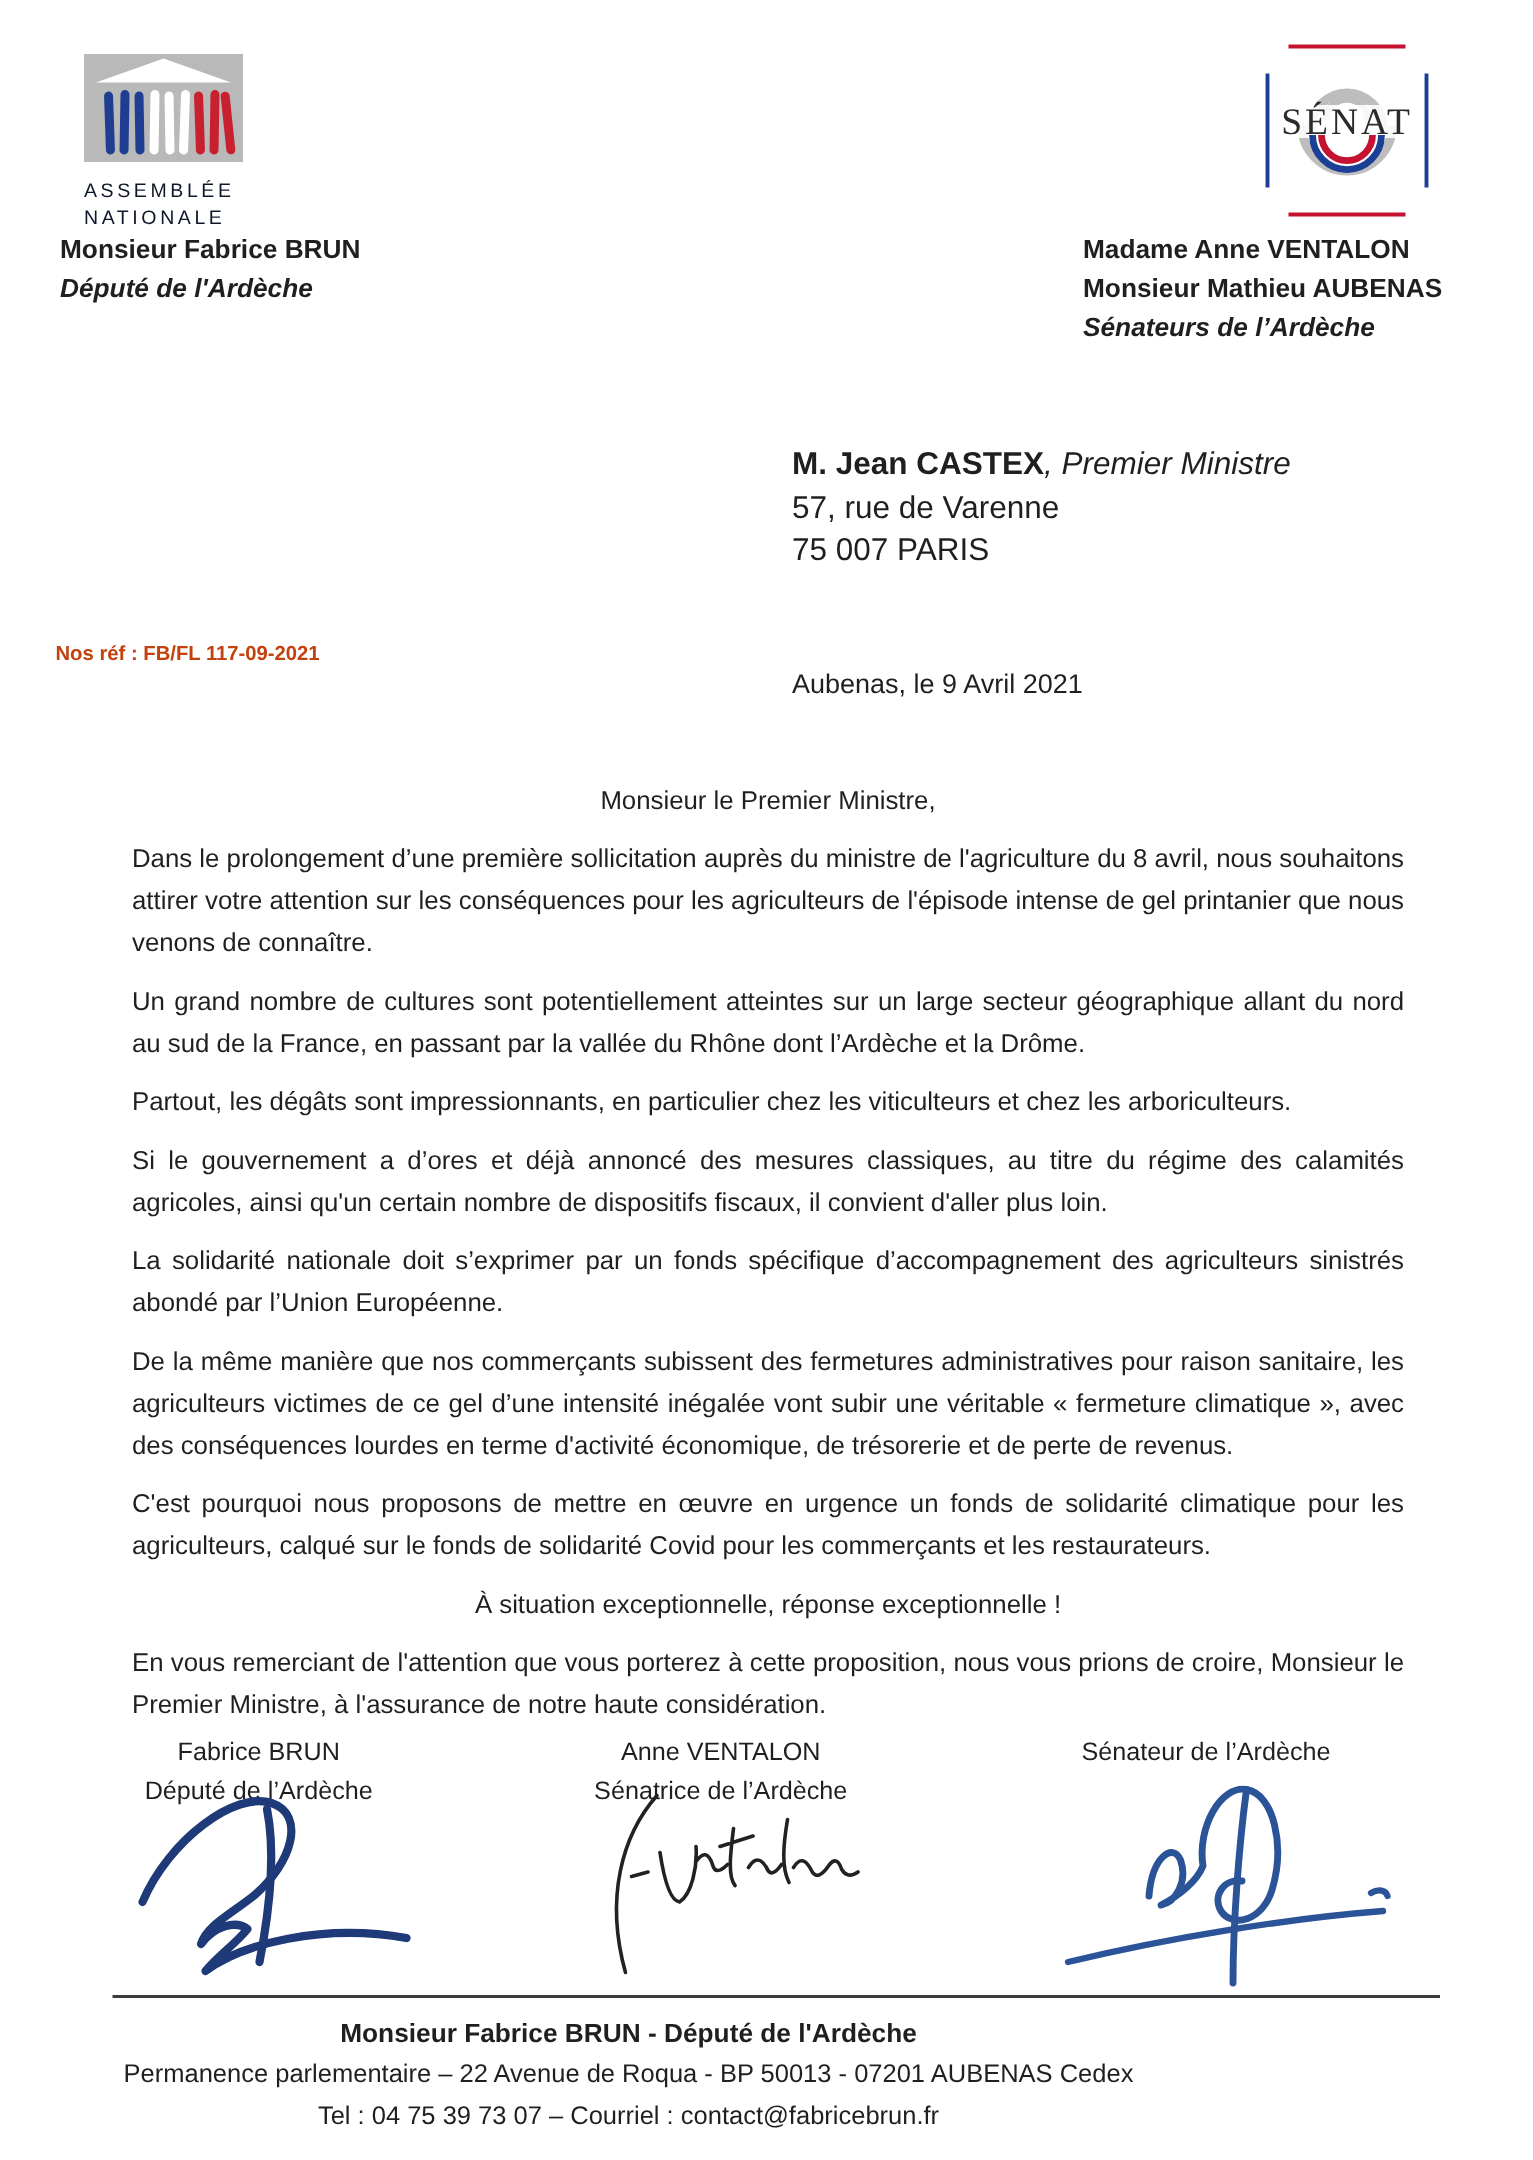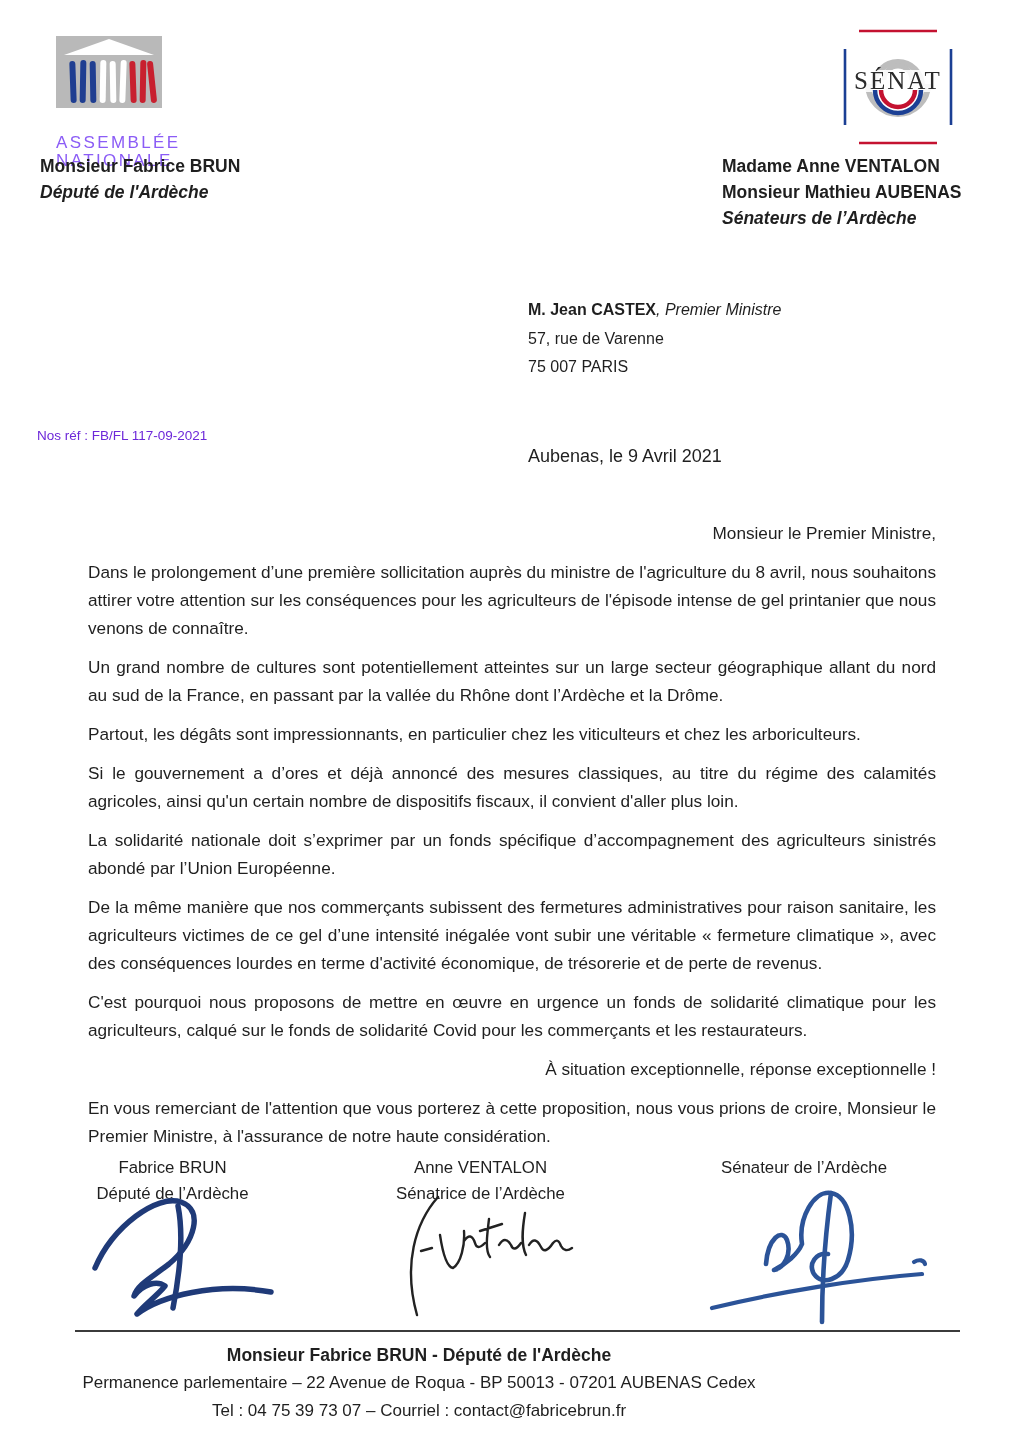--- a/index.html
+++ b/index.html
@@ -4,39 +4,39 @@
 <style>
   html,body{margin:0;padding:0;background:#fff;}
   .page{
     position:relative;width:1022px;height:1440px;background:#fff;
     font-family:"Liberation Sans","DejaVu Sans",sans-serif;color:#1f1f1f;
     overflow:hidden;
   }
   
   .an-logo{position:absolute;left:56px;top:36px;width:118px;}
   .an-title{
-    color:#8b5cf6;font-size:17px;font-weight:500;letter-spacing:2.4px;
-    line-height:18px;margin-top:22px;white-space:nowrap;
+    color:#0f172a;font-size:13px;font-weight:500;letter-spacing:2.4px;
+    line-height:18px;margin-top:5px;white-space:nowrap;
   }
   .sender-left{position:absolute;left:40px;top:153px;font-size:17.5px;line-height:26px;}
   .sender-name{font-weight:700;}
   .sender-role{font-weight:700;font-style:italic;}
   
   .senat-logo{position:absolute;left:840px;top:26px;}
   .sender-right{position:absolute;left:722px;top:153px;font-size:17.5px;line-height:26px;}
   
-  .recipient{position:absolute;left:528px;top:296px;font-size:16px;line-height:28.5px;}
+  .recipient{position:absolute;left:528px;top:296px;font-size:21px;line-height:28.5px;}
   .recipient .rname{font-weight:700;}
   .recipient .rrole{font-style:italic;}
-  .reference{position:absolute;left:37px;top:428px;font-size:13.5px;color:#6d28d9;}
+  .reference{position:absolute;left:37px;top:428px;font-size:13.5px;color:#c2410c;font-weight:bold;}
   .dateline{position:absolute;left:528px;top:446px;font-size:18px;}
   
   .letter-body{position:absolute;left:88px;top:519px;width:848px;font-size:17.2px;line-height:28px;}
   .letter-body p{margin:0 0 11px 0;text-align:justify;}
-  .letter-body p.no-just{text-align:right;}
+  .letter-body p.no-just{text-align:center;}
   
   .sig-block{position:absolute;top:1155px;text-align:center;font-size:16.8px;line-height:26px;}
   .sig-1{left:60px;width:225px;}
   .sig-2{left:368px;width:225px;}
   .sig-3{left:690px;width:228px;}
   .sig-svg{position:absolute;}
   .sig-svg.brun{left:85px;top:1190px;}
   .sig-svg.ventalon{left:395px;top:1193px;}
   .sig-svg.darnaud{left:698px;top:1178px;}
   

